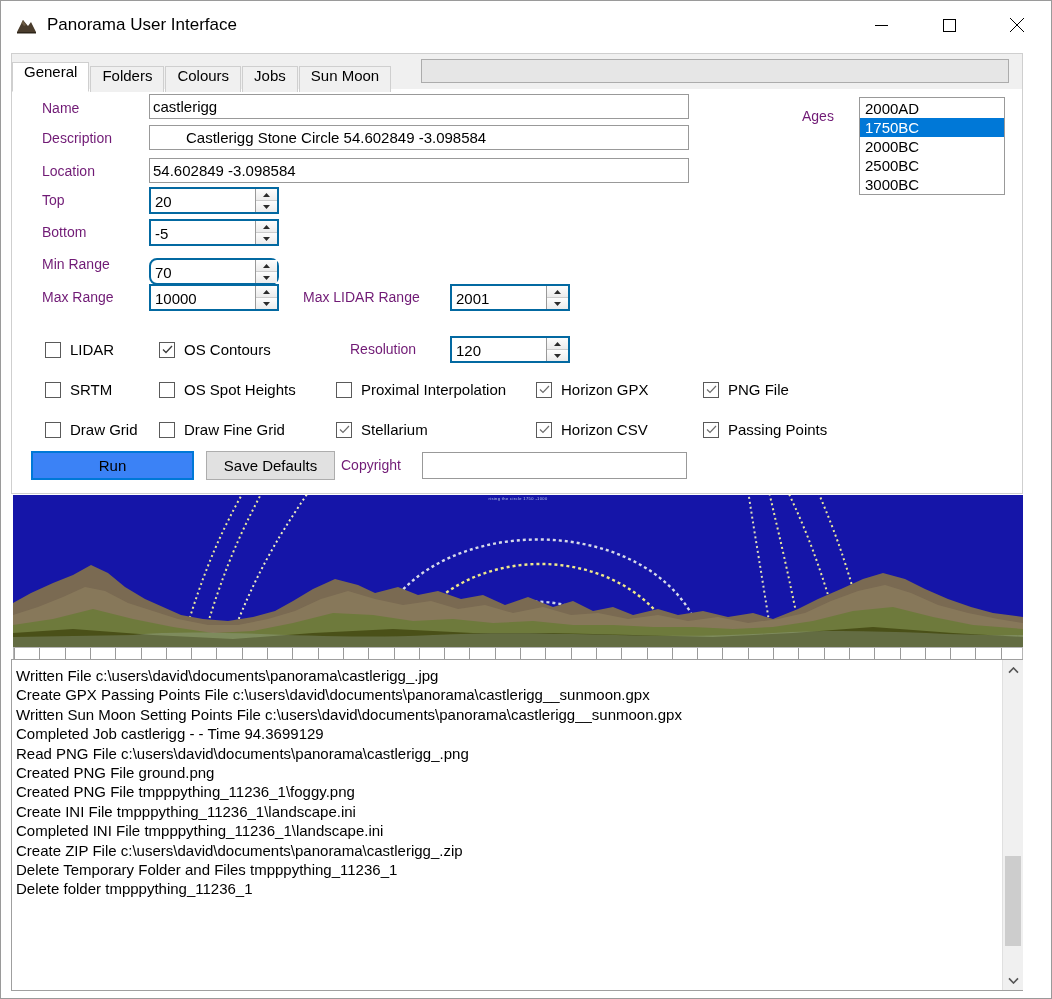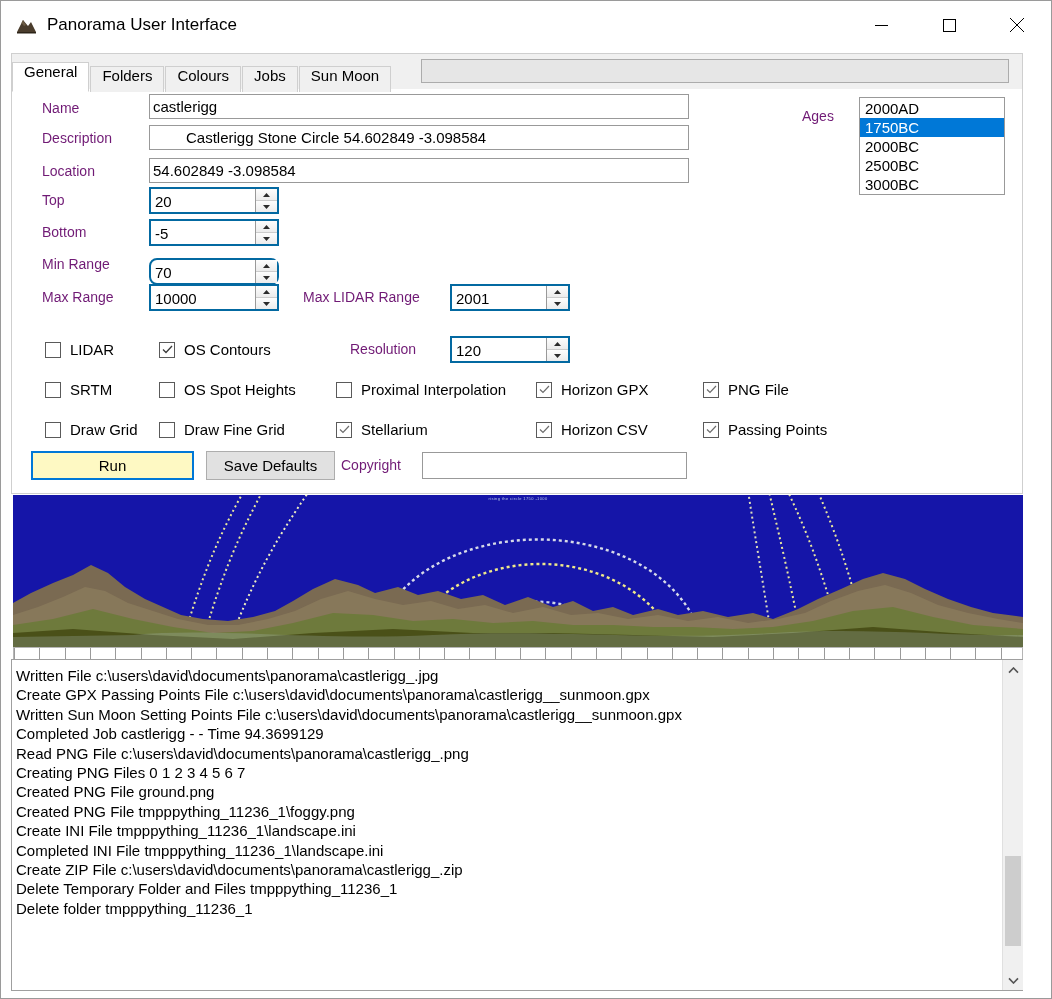--- a/index.html
+++ b/index.html
@@ -234,21 +234,21 @@
     border: 1px solid #adadad;
     font-size: 15px;
     color: #000;
     display: flex;
     align-items: center;
     justify-content: center;
     height: 29px;
   }
   .btn.focused {
     border: 2px solid #0078d7;
-    background: #fef9c3;
+    background: #3b82f6;
   }
 
   
   .pano {
     position: absolute;
     left: 12px; top: 494px;
     width: 1010px;
     height: 152px;
     overflow: hidden;
     background: #1414a0;
@@ -632,21 +632,20 @@
     <div class="ticks"></div>
   </div>
 
   <div class="logwrap">
     <div class="logtext">
       <div>Written File c:\users\david\documents\panorama\castlerigg_.jpg</div>
       <div>Create GPX Passing Points File c:\users\david\documents\panorama\castlerigg__sunmoon.gpx</div>
       <div>Written Sun Moon Setting Points File c:\users\david\documents\panorama\castlerigg__sunmoon.gpx</div>
       <div>Completed Job castlerigg -  -  Time 94.3699129</div>
       <div>Read PNG File c:\users\david\documents\panorama\castlerigg_.png</div>
-      <div>Creating PNG Files 0 1 2 3 4 5 6 7</div>
       <div>Created PNG File ground.png</div>
       <div>Created PNG File tmpppything_11236_1\foggy.png</div>
       <div>Create INI File tmpppything_11236_1\landscape.ini</div>
       <div>Completed INI File tmpppything_11236_1\landscape.ini</div>
       <div>Create ZIP File c:\users\david\documents\panorama\castlerigg_.zip</div>
       <div>Delete Temporary Folder and Files tmpppything_11236_1</div>
       <div>Delete folder tmpppything_11236_1</div>
     </div>
     <div class="scrollbar">
       <div class="sb-track"></div>

